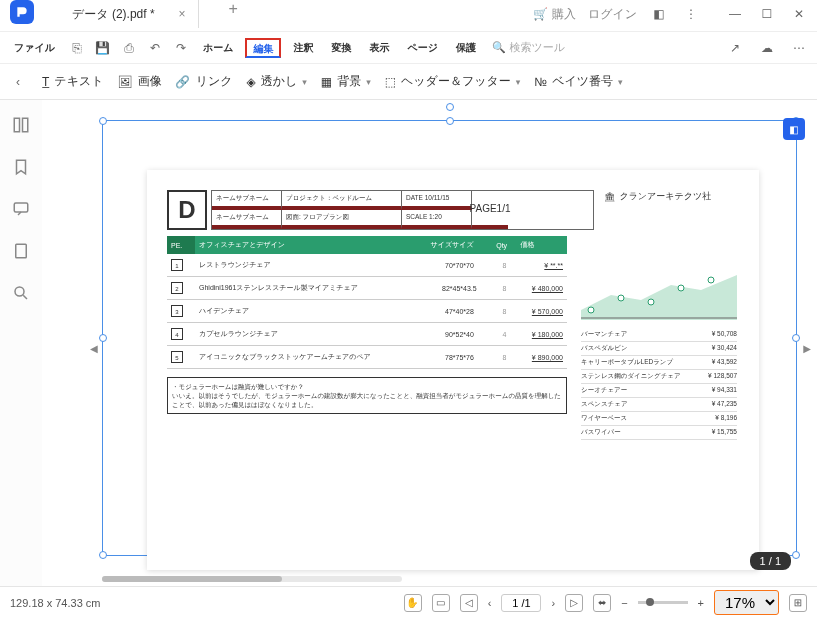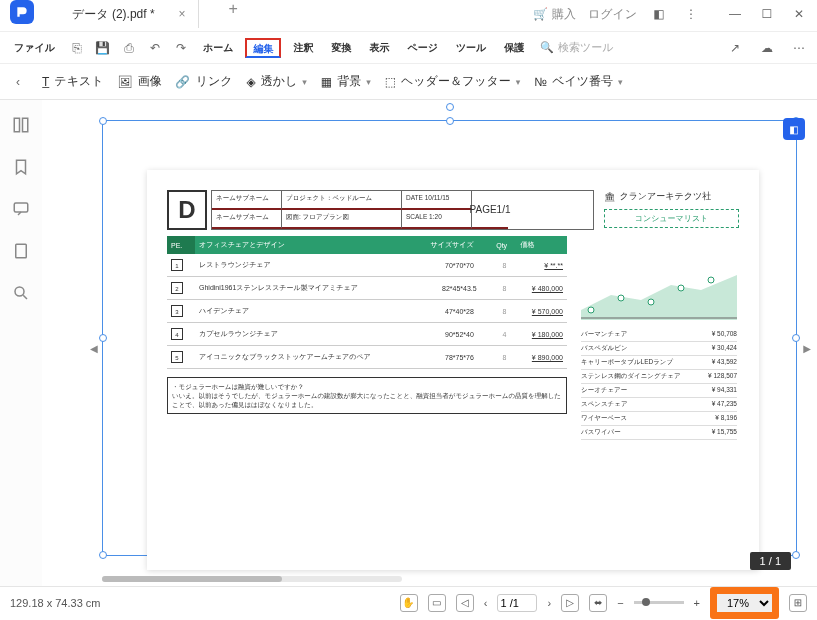--- a/index.html
+++ b/index.html
@@ -41,21 +41,21 @@
 .h-bl { bottom: -4px; left: -4px; } .h-br { bottom: -4px; right: -4px; }
 .h-ml { top: 50%; left: -4px; margin-top: -4px; } .h-mr { top: 50%; right: -4px; margin-top: -4px; }
 .h-mt { left: 50%; top: -4px; margin-left: -4px; } .h-mb { left: 50%; bottom: -4px; margin-left: -4px; }
 .rotate { top: -18px; left: 50%; margin-left: -4px; }
 .page-badge { position: absolute; right: 12px; top: 18px; width: 22px; height: 22px; background: #2563eb; border-radius: 4px; display: flex; align-items: center; justify-content: center; color: #fff; font-size: 10px; z-index: 5; }
 
 .doc-page { position: absolute; left: 105px; top: 70px; width: 612px; height: 400px; background: #fff; box-shadow: 0 1px 6px rgba(0,0,0,0.15); padding: 20px; font-size: 7.5px; }
 .doc-header { display: flex; gap: 4px; align-items: stretch; }
 .d-logo { width: 40px; height: 40px; border: 2px solid #333; display: flex; align-items: center; justify-content: center; font-size: 24px; font-weight: 900; }
 .header-grid { flex: 1; display: grid; grid-template-columns: 70px 120px 70px 36px; border: 1px solid #666; }
-.hcell { border-right: 1px solid #666; border-bottom: 2px solid #7f1d1d; padding: 3px 4px; font-size: 6.5px; }
+.hcell { border-right: 1px solid #666; border-bottom: 4px solid #7f1d1d; padding: 3px 4px; font-size: 6.5px; }
 .hcell:nth-child(4n) { border-right: none; }
 .hcell-page { grid-row: span 2; display: flex; align-items: center; justify-content: center; font-size: 10px; }
 .company { margin-left: 6px; display: flex; flex-direction: column; font-size: 9px; width: 135px; }
 .company-name { display: flex; align-items: center; gap: 4px; color: #333; }
 .consumer { color: #2a9d6e; border: 1px dashed #2a9d6e; padding: 3px 8px; margin-top: 6px; text-align: center; font-size: 8px; }
 
 .product-table { width: 400px; margin-top: 6px; border-collapse: collapse; font-size: 7px; }
 .product-table th { background: #2a9d6e; color: #fff; padding: 4px; text-align: left; font-weight: normal; }
 .product-table th.pe { background: #1e7a4f; width: 28px; }
 .product-table td { border-bottom: 1px solid #ccc; padding: 5px 4px; }
@@ -64,32 +64,32 @@
 .product-table .price { text-align: right; text-decoration: underline; }
 
 .note-box { width: 400px; margin-top: 8px; border: 1px solid #333; padding: 4px; font-size: 6.5px; line-height: 1.4; }
 
 .mini-chart { position: absolute; right: 22px; top: 90px; width: 156px; height: 60px; }
 .mini-chart svg { width: 100%; height: 100%; }
 
 .side-list { position: absolute; right: 22px; top: 158px; width: 156px; font-size: 6.5px; }
 .side-list .row { display: flex; justify-content: space-between; border-bottom: 1px solid #ddd; padding: 2px 0; }
 
-.pager { position: absolute; right: 26px; bottom: 16px; background: #333; color: #fff; font-size: 11px; padding: 3px 10px; border-radius: 2px; }
+.pager { position: absolute; right: 26px; bottom: 16px; background: #333; color: #fff; font-size: 11px; padding: 3px 10px; border-radius: 8px; }
 .hscroll { position: absolute; left: 60px; bottom: 4px; width: 300px; height: 6px; background: #e8e8e8; border-radius: 3px; }
 .hscroll::before { content: ''; position: absolute; width: 180px; height: 6px; background: #bbb; border-radius: 3px; }
 
 .nav-arrow { position: absolute; top: 50%; font-size: 10px; color: #888; }
 .nav-left { left: 48px; } .nav-right { right: 6px; }
 
 .statusbar { height: 32px; border-top: 1px solid #e5e5e5; display: flex; align-items: center; padding: 0 10px; gap: 10px; font-size: 11px; color: #555; }
 .statusbar .right { margin-left: auto; display: flex; align-items: center; gap: 10px; }
 .sb-icon { width: 18px; height: 18px; border: 1px solid #aaa; border-radius: 3px; display: flex; align-items: center; justify-content: center; font-size: 10px; }
-.page-input { width: 40px; text-align: left; border: 1px solid #ccc; border-radius: 3px; padding: 2px; font-size: 11px; }
-.zoom-select { border: 7px solid #f97316; border-radius: 3px; padding: 2px 6px; font-size: 11px; }
+.page-input { width: 40px; text-align: center; border: 1px solid #ccc; border-radius: 3px; padding: 2px; font-size: 11px; }
+.zoom-select { border: 1px solid #f97316; border-radius: 3px; padding: 2px 6px; font-size: 15px; }
 .slider { width: 50px; height: 3px; background: #ccc; position: relative; }
 .slider::before { content: ''; position: absolute; width: 8px; height: 8px; background: #666; border-radius: 50%; top: -3px; left: 8px; }
 </style>
 </head>
 <body>
 
 <div class="titlebar">
   <div class="app-icon">
       <svg viewBox="0 0 24 24">
         <path d="M4 4h10a6 6 0 010 12H8v4H4V4z"></path>
@@ -122,21 +122,20 @@
   <span class="icon-btn">💾</span>
   <span class="icon-btn">⎙</span>
   <span class="icon-btn">↶</span>
   <span class="icon-btn">↷</span>
   <span class="menu-item">ホーム</span>
   <span class="menu-item active">編集</span>
   <span class="menu-item">注釈</span>
   <span class="menu-item">変換</span>
   <span class="menu-item">表示</span>
   <span class="menu-item">ページ</span>
-  <span class="menu-item">ツール</span>
   <span class="menu-item">保護</span>
   <div class="search-box">🔍<span>検索ツール</span></div>
   <div class="menubar-right">
     <span class="icon-btn">↗</span>
     <span class="icon-btn">☁</span>
     <span class="icon-btn">⋯</span>
   </div>
 </div>
 
 <div class="toolbar">
@@ -228,21 +227,20 @@
             </div>
           <div class="hcell">ネームサブネーム</div>
           <div class="hcell">図面: フロアプラン図 </div>
           <div class="hcell">SCALE 1:20</div>
         </div>
         <div class="company">
           <div class="company-name">
               <span>🏛</span>
               <span>クランアーキテクツ社</span>
             </div>
-          <div class="consumer">コンシューマリスト</div>
         </div>
       </div>
 
       <table class="product-table">
         <thead>
             <tr>
           <th class="pe">PE.</th>
           <th>オフィスチェアとデザイン</th>
           <th>サイズサイズ</th>
           <th>Qty</th>

